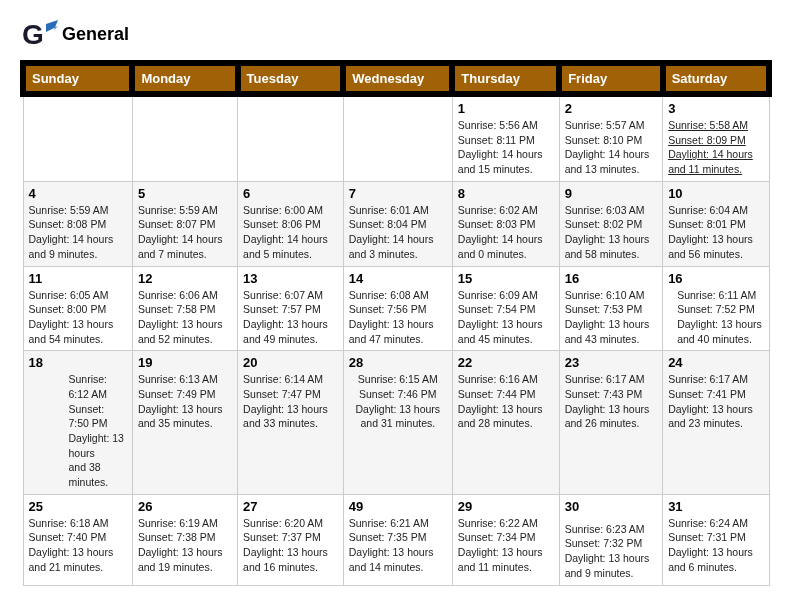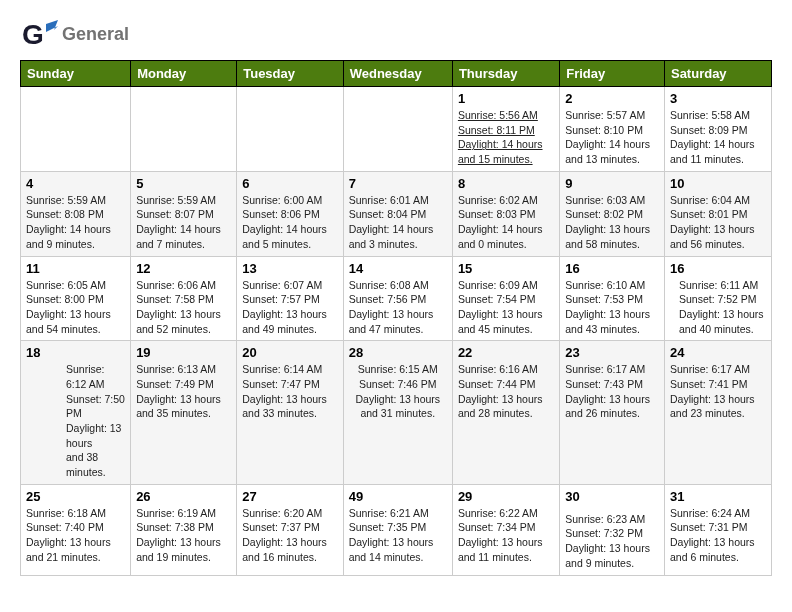--- a/index.html
+++ b/index.html
@@ -39,27 +39,27 @@
       font-size: 15px;
       color: #333;
       margin-top: 2px;
     }
     .calendar-table {
       width: 100%;
       border-collapse: collapse;
       font-size: 11px;
     }
     .calendar-table th {
-      background-color: #4d7c0f;
+      background-color: #a16207;
       color: #fff;
       text-align: left;
       padding: 5px 6px;
       font-size: 13px;
       font-weight: bold;
-      border: 1px solid #000000;
+      border: 6px solid #000000;
     }
     .calendar-table td {
       border: 1px solid #ccc;
       vertical-align: top;
       padding: 4px 5px;
       width: 113px;
       min-height: 80px;
       background: #fff;
     }
     .calendar-table tr:nth-child(even) td {
@@ -87,21 +87,21 @@
 <body>
 
 <div class="header-area">
   <div class="logo">
     <div class="logo-wrapper">
       <svg width="38" height="38" viewBox="0 0 38 38">
         <text x="2" y="28" font-size="28" fill="#1a1a2e" font-weight="bold" font-family="Arial">G</text>
         <polygon points="26,8 38,4 34,14 38,10 26,16" fill="#2a6ebb"></polygon>
       </svg>
       <div>
-        <div style="font-size:18px;font-weight:bold;color:#1a1a2e;line-height:1.1;"><span style="color: #737373;">General</span></div>
+        <div style="font-size:18px;font-weight:bold;color:#1a1a2e;line-height:1.1;"><span style="color: #000000;">General</span></div>
         <div style="font-size:18px;font-weight:bold;color:#2a6ebb;line-height:1.1;"></div>
       </div>
     </div>
   </div>
   <div class="title-area">
     <div class="month-title"></div>
     <div class="subtitle"></div>
   </div>
 </div>
 
@@ -118,35 +118,35 @@
       </tr>
   </thead>
   <tbody id="calendar-body">
   <tr>
         <td class="empty-cell"></td>
         <td class="empty-cell"></td>
         <td class="empty-cell"></td>
         <td class="empty-cell"></td>
         <td>
           <span class="day-number">1</span>
-          <div class="day-info" style="white-space: pre-line; text-decoration: underline;">Sunrise: 5:56 AM
+          <div class="day-info" style="white-space: pre-line;">Sunrise: 5:56 AM
 Sunset: 8:11 PM
 Daylight: 14 hours
 and 15 minutes.</div>
         </td>
         <td>
           <span class="day-number">2</span>
           <div class="day-info" style="white-space: pre-line;">Sunrise: 5:57 AM
 Sunset: 8:10 PM
 Daylight: 14 hours
 and 13 minutes.</div>
         </td>
         <td>
           <span class="day-number">3</span>
-          <div class="day-info" style="white-space: pre-line;">Sunrise: 5:58 AM
+          <div class="day-info" style="white-space: pre-line; text-decoration: underline;">Sunrise: 5:58 AM
 Sunset: 8:09 PM
 Daylight: 14 hours
 and 11 minutes.</div>
         </td>
       </tr>
       <tr>
         <td>
           <span class="day-number">4</span>
           <div class="day-info" style="white-space: pre-line;">Sunrise: 5:59 AM
 Sunset: 8:08 PM

